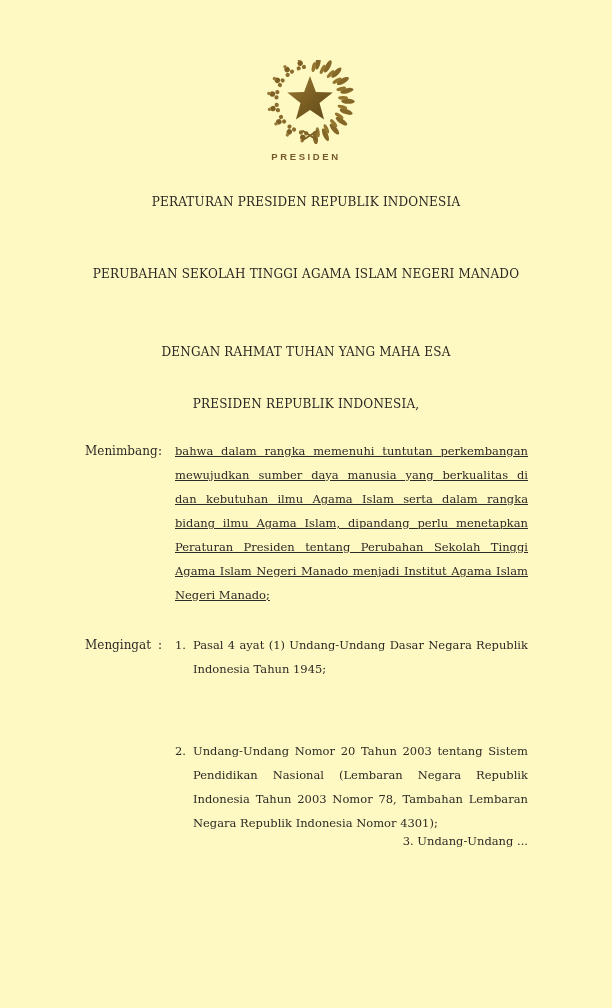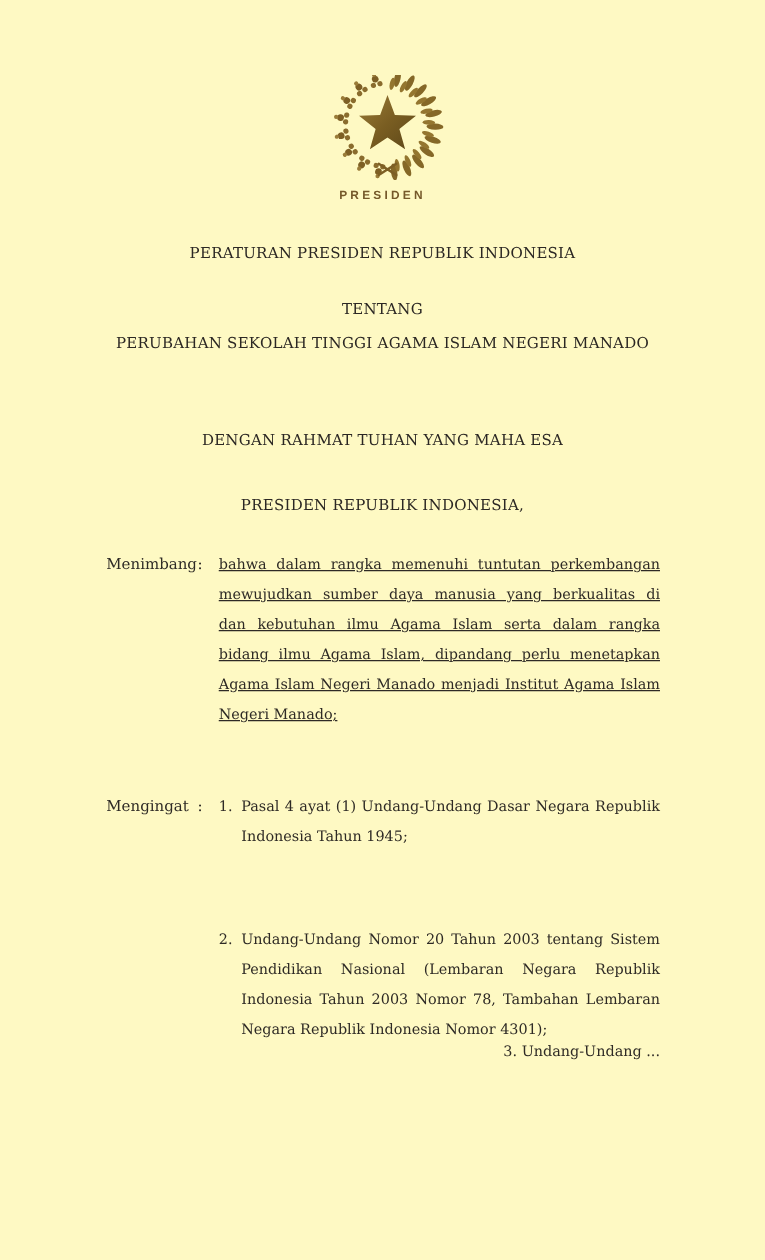--- a/index.html
+++ b/index.html
@@ -89,33 +89,33 @@
     </g>
 
     <path d="M38 71 L52 80 M52 71 L38 80" stroke="#7d5f24" stroke-width="2" stroke-linecap="round"></path>
 
     <polygon fill="url(#gg)" points="45,16 50.9,31.9 67.8,32.6 54.5,43.1 59.1,59.4 45,50 30.9,59.4 35.5,43.1 22.2,32.6 39.1,31.9"></polygon>
   </svg>
 
   <div class="office-line office">PRESIDEN</div>
 
   <div class="tline" style="top:195px;">PERATURAN PRESIDEN REPUBLIK INDONESIA</div>
-  <div class="tline" style="top:240px;">TENTANG</div>
   <div class="tline" style="top:267px;">PERUBAHAN SEKOLAH TINGGI AGAMA ISLAM NEGERI MANADO</div>
 
   <div class="tline" style="top:345px;">DENGAN RAHMAT TUHAN YANG MAHA ESA</div>
   <div class="tline" style="top:397px;">PRESIDEN REPUBLIK INDONESIA,</div>
 
   <div class="blab" style="left:85px; top:439px;">Menimbang</div>
   <div class="blab" style="left:158px; top:439px;">:</div>
   <div class="para" style="left:175px; top:439px; width:353px;text-decoration:underline;">
     <div class="bline just">bahwa dalam rangka memenuhi tuntutan perkembangan</div>
     <div class="bline just">mewujudkan sumber daya manusia yang berkualitas di</div>
     <div class="bline just">dan kebutuhan ilmu Agama Islam serta dalam rangka</div>
     <div class="bline just">bidang ilmu Agama Islam, dipandang perlu menetapkan</div>
+    <div class="bline just">Peraturan Presiden tentang Perubahan Sekolah Tinggi</div>
     <div class="bline just">Agama Islam Negeri Manado menjadi Institut Agama Islam</div>
     <div class="bline">Negeri Manado;</div>
   </div>
 
   <div class="blab" style="left:85px; top:633px;">Mengingat</div>
   <div class="blab" style="left:158px; top:633px;">:</div>
 
   <div class="para item" style="left:175px; top:633px; width:335px;">
     <div class="inum">1.</div>
     <div class="bline just">Pasal 4 ayat (1) Undang-Undang Dasar Negara Republik</div>

